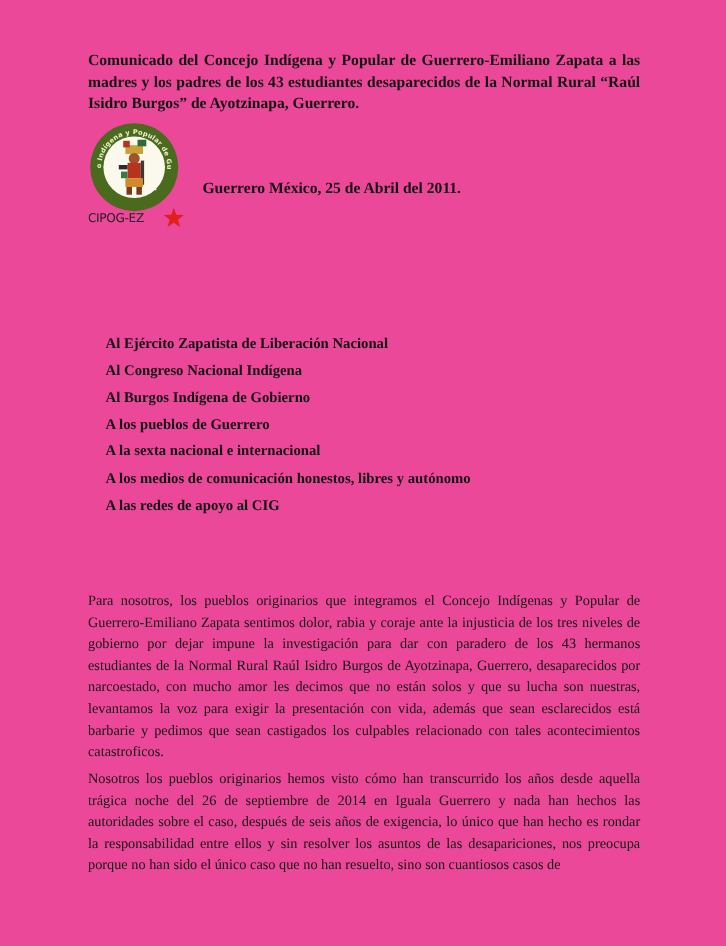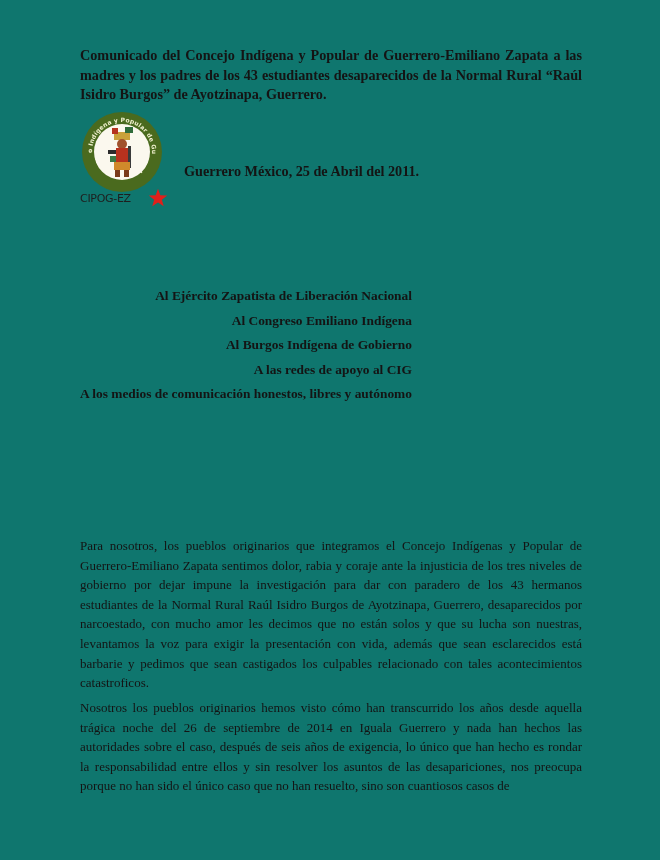--- a/index.html
+++ b/index.html
@@ -1,32 +1,32 @@
 <!DOCTYPE html>
 <html><head>
 <meta charset="utf-8">
 <style>
   html, body { margin: 0; padding: 0; background: #ffffff; }
   body { width: 660px; height: 860px; position: relative; overflow: hidden;
          font-family: "Liberation Serif", "DejaVu Serif", serif; color: #141414; }
-  .page { position: absolute; left: 0; top: 0; width: 660px; height: 860px; background: #0f766e; }
+  .page { position: absolute; left: 0; top: 0; width: 660px; height: 860px; background: #ec4899; }
   .title { position: absolute; left: 80px; top: 46px; width: 502px;
            font-weight: bold; font-size: 14.2px; line-height: 19.5px; text-align: justify;
            text-align-last: left; }
   .logo { position: absolute; left: 80px; top: 112px; width: 100px; height: 100px; }
   .logo-ring { position: absolute; left: 2px; top: 0px; width: 80px; height: 80px; border-radius: 50%;
                background: #4a6a1e; }
   .logo-inner { position: absolute; left: 14px; top: 12px; width: 56px; height: 56px; border-radius: 50%;
                 background: #fbf8ee; overflow: hidden; }
   .logo-text-top { position: absolute; left: 2px; top: 0; width: 80px; height: 80px; }
   .logo-caption { position: absolute; left: 0px; top: 80px; font-family: "DejaVu Sans", sans-serif;
                   font-weight: normal; font-size: 11px; letter-spacing: -0.3px; color: #1e1e1e; }
   .logo-star { position: absolute; left: 68px; top: 76px; width: 20px; height: 20px; }
   .date { position: absolute; left: 184px; top: 163px; font-weight: bold; font-size: 14.2px; }
-  .addressees { position: absolute; left: 80px; top: 284px; margin: 0; padding: 0; list-style: none; text-align: right; }
+  .addressees { position: absolute; left: 80px; top: 284px; margin: 16px; padding: 0; list-style: none; }
   .addressees li { font-weight: bold; font-size: 13.4px; line-height: 24.6px; height: 24.6px; white-space: nowrap; }
   .para { position: absolute; left: 80px; width: 502px; margin: 0; font-size: 13px; line-height: 19.6px;
           text-align: justify; text-align-last: left; }
   .p1 { top: 536px; }
   .p2 { top: 698px; }
 </style>
 </head>
 <body>
 
 <div class="page">
@@ -65,22 +65,24 @@
     <div class="logo-caption">CIPOG-EZ</div>
     <svg class="logo-star" viewBox="0 0 24 24">
       <polygon points="12,1 14.8,8.6 23,8.9 16.6,14 18.9,22 12,17.4 5.1,22 7.4,14 1,8.9 9.2,8.6" fill="#e0201b"></polygon>
     </svg>
   </div>
 
   <div class="date">Guerrero México, 25 de Abril del  2011.</div>
 
   <ul class="addressees">
     <li>Al Ejército Zapatista de Liberación Nacional</li>
-    <li>Al Congreso Emiliano Indígena</li>
+    <li>Al Congreso Nacional Indígena</li>
     <li>Al Burgos Indígena de Gobierno</li>
+    <li>A los pueblos de Guerrero</li>
+    <li>A la sexta nacional e internacional</li>
+    <li>A los medios de comunicación honestos, libres y autónomo</li>
     <li>A las redes de apoyo al CIG</li>
-    <li>A los medios de comunicación honestos, libres y autónomo</li>
   </ul>
 
   <p class="para p1">Para nosotros, los pueblos originarios que integramos el Concejo Indígenas y Popular de Guerrero-Emiliano Zapata sentimos dolor, rabia y coraje ante la injusticia de los tres niveles de gobierno por dejar impune la investigación para dar con paradero de los 43 hermanos estudiantes de la Normal Rural Raúl Isidro Burgos de Ayotzinapa, Guerrero, desaparecidos por narcoestado, con mucho amor les decimos que no están solos y que su lucha son nuestras, levantamos la voz para exigir la presentación con vida, además que sean esclarecidos está barbarie  y pedimos que sean castigados los culpables relacionado con tales acontecimientos catastroficos.</p>
   <p class="para p2">Nosotros los pueblos originarios hemos visto cómo han transcurrido los años desde aquella trágica noche del 26 de septiembre de 2014 en Iguala Guerrero y nada han hechos las autoridades sobre el caso, después de seis años de exigencia, lo único que han hecho es rondar la responsabilidad entre ellos y sin resolver los asuntos de las desapariciones, nos preocupa porque no han sido el único caso que no han resuelto, sino son cuantiosos casos de</p>
 
 </div>
 
 </body></html>

